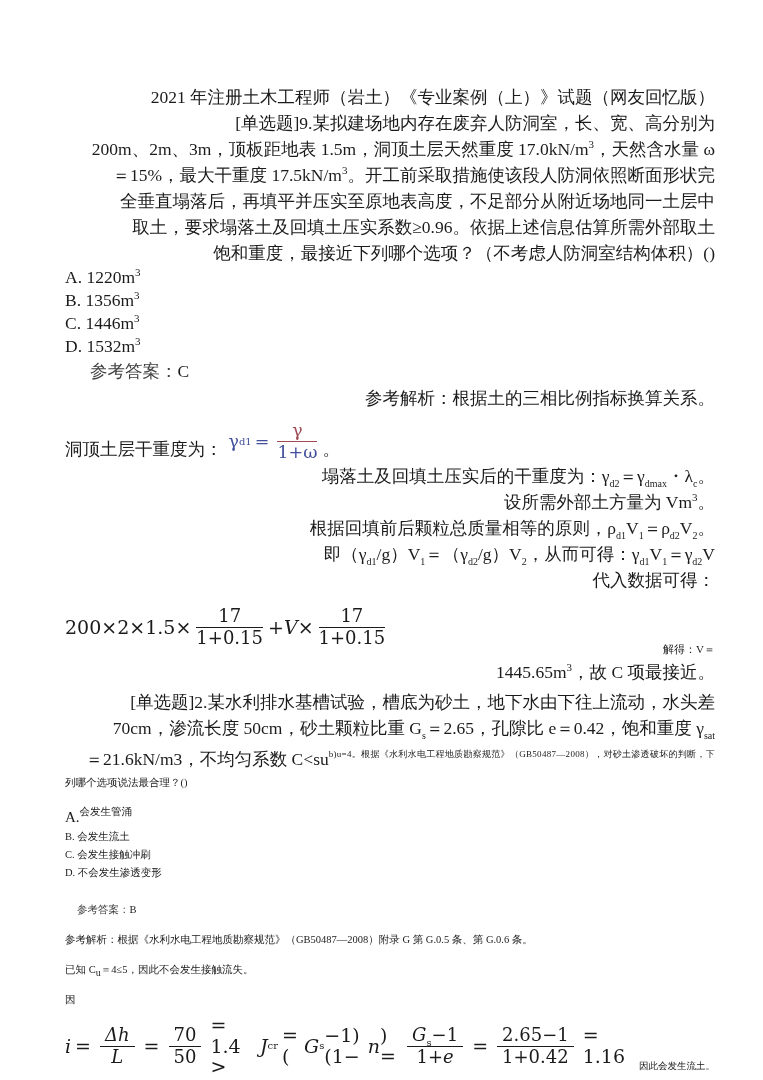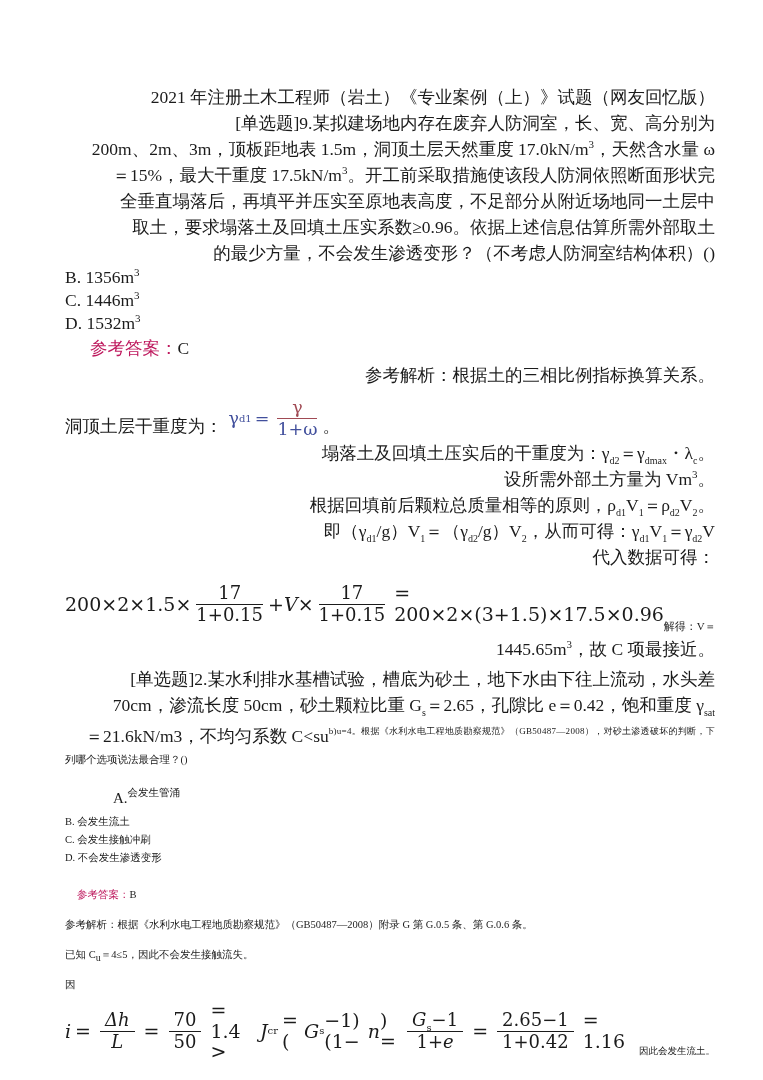--- a/index.html
+++ b/index.html
@@ -4,61 +4,62 @@
 <style>
   html,body{margin:0;padding:0;background:#ffffff;}
   body{width:763px;height:1080px;overflow:hidden;
        font-family:"Liberation Serif","DejaVu Serif",serif;color:#1b1b1b;}
   .page{padding:84px 48px 0 65px;}
   p{margin:0;white-space:nowrap;}
   .t{font-size:17.5px;line-height:26px;text-align:right;}
   .indent{text-indent:23px;}
   .opt{font-size:17.5px;line-height:23px;}
   .ans{font-size:17.5px;line-height:27px;text-indent:25px;}
-  .red{color:#be185d;text-align:right;}
+  .red{color:#404040;text-align:right;}
   .sup{font-size:11px;vertical-align:super;line-height:0;}
   .ssub{font-size:10px;vertical-align:sub;line-height:0;}
   
   .f1row{display:flex;align-items:flex-end;height:48px;margin:2px 0 2px 0;font-size:17.5px;}
   .fblue{color:#414f9c;font-family:"DejaVu Serif",serif;display:inline-flex;align-items:center;margin-left:6px;}
   .fblue .fsub{font-size:10px;vertical-align:sub;}
   .frac{display:inline-block;text-align:center;vertical-align:middle;margin:0 5px;line-height:1.05;}
   .frac .num{display:block;border-bottom:1.4px solid currentColor;padding:0 5px 1px 5px;}
   .frac .den{display:block;padding-top:1px;text-align:center;}
   .rednum{color:#a04a54;}
   
   .eqrow{display:flex;align-items:center;font-family:"DejaVu Serif",serif;
          font-size:19px;line-height:1.1;margin:6px 0 4px 0;height:56px;}
   .eqrow .frac{font-size:18px;}
   .var{font-style:italic;}
   .solvetag{font-family:Liberation Serif, serif;font-size:11px;margin-left:auto;align-self:flex-end;white-space:nowrap;}
   .small{font-size:10.5px;line-height:14px;}
   .tiny-sup{font-size:9px;vertical-align:8px;letter-spacing:0.3px;}
-  .q2optA{margin-top:14px;font-size:15px;line-height:24px;margin-left:48px;}
+  .q2optA{margin-top:14px;font-size:15px;line-height:16px;}
   .q2optA .raised{font-size:10.5px;vertical-align:7px;}
   .q2opt{margin-top:5px;font-size:10.5px;line-height:13px;}
   .q2ans{margin-top:24px;font-size:10.5px;text-indent:12px;}
   .q2block{margin-top:16px;font-size:10.5px;}
   .eq2row{height:70px;margin-top:4px;}
   .eqnote{font-size:9.5px;font-family:"Liberation Serif",serif;align-self:flex-end;margin-left:14px;padding-bottom:10px;white-space:nowrap;}
   .gap4{margin-top:4px;}
 </style>
 </head>
 <body>
 
 <div class="page">
 
   <p class="t indent">2021 年注册土木工程师（岩土）《专业案例（上）》试题（网友回忆版）</p>
   <p class="t">[单选题]9.某拟建场地内存在废弃人防洞室，长、宽、高分别为</p>
   <p class="t"><span>200m、2m、3m，顶板距地表 1.5m，洞顶土层天然重度 17.0kN/m</span><span class="sup">3</span><span>，天然含水量 ω</span></p>
   <p class="t"><span>＝15%，最大干重度 17.5kN/m</span><span class="sup">3</span><span>。开工前采取措施使该段人防洞依照断面形状完</span></p>
   <p class="t">全垂直塌落后，再填平并压实至原地表高度，不足部分从附近场地同一土层中</p>
   <p class="t">取土，要求塌落土及回填土压实系数≥0.96。依据上述信息估算所需外部取土</p>
-  <p class="t">的最少方量，不会发生渗透变形？（不考虑人防洞室结构体积）()</p>
+  <p class="t">饱和重度，最接近下列哪个选项？（不考虑人防洞室结构体积）()</p>
 
+  <p class="opt"><span>A. 1220m</span><span class="sup">3</span></p>
   <p class="opt"><span>B. 1356m</span><span class="sup">3</span></p>
   <p class="opt"><span>C. 1446m</span><span class="sup">3</span></p>
   <p class="opt"><span>D. 1532m</span><span class="sup">3</span></p>
 
   <p class="ans"><span class="red">参考答案：</span><span>C</span></p>
   <p class="t">参考解析：根据土的三相比例指标换算关系。</p>
 
   <div class="f1row">
     <span>洞顶土层干重度为：</span>
     <span class="fblue">
@@ -89,21 +90,20 @@
         <span class="num">17</span>
         <span class="den">1+0.15</span>
       </span>
     <span>+</span>
       <span class="var">V</span>
       <span>×</span>
     <span class="frac">
         <span class="num">17</span>
         <span class="den">1+0.15</span>
       </span>
-    <span style="margin-left:4px;">= 200×2×(3+1.5)×17.5×0.96</span>
     <span class="solvetag">解得：V＝</span>
   </div>
 
   <p class="t"><span>1445.65m</span><span class="sup">3</span><span>，故 C 项最接近。</span></p>
 
   <p class="t gap4">[单选题]2.某水利排水基槽试验，槽底为砂土，地下水由下往上流动，水头差</p>
   <p class="t"><span>70cm，渗流长度 50cm，砂土颗粒比重 G</span><span class="ssub">s</span><span>＝2.65，孔隙比 e＝0.42，饱和重度 γ</span><span class="ssub">sat</span></p>
   <p class="t"><span>＝21.6kN/m3，不均匀系数 C&lt;su</span><span class="tiny-sup">b)u=4。根据《水利水电工程地质勘察规范》（GB50487—2008），对砂土渗透破坏的判断，下</span></p>
   <p class="small gap4">列哪个选项说法最合理？()</p>
 

